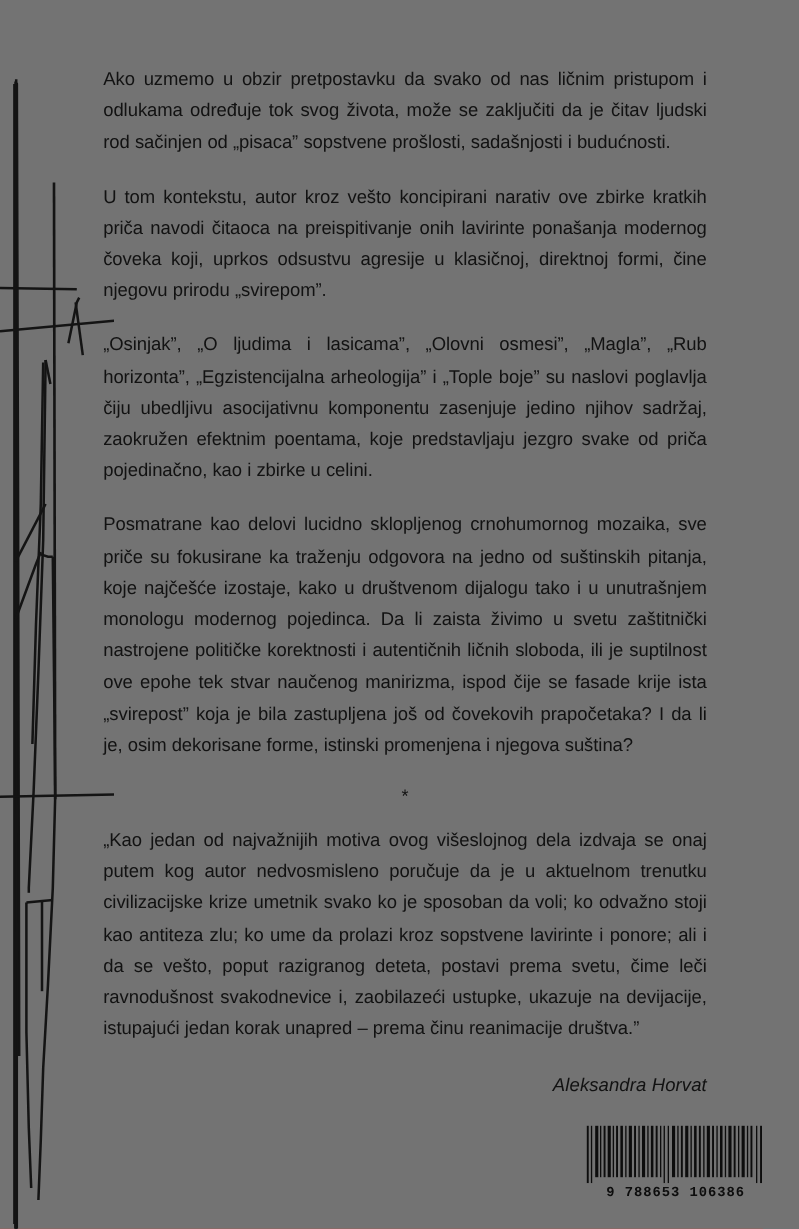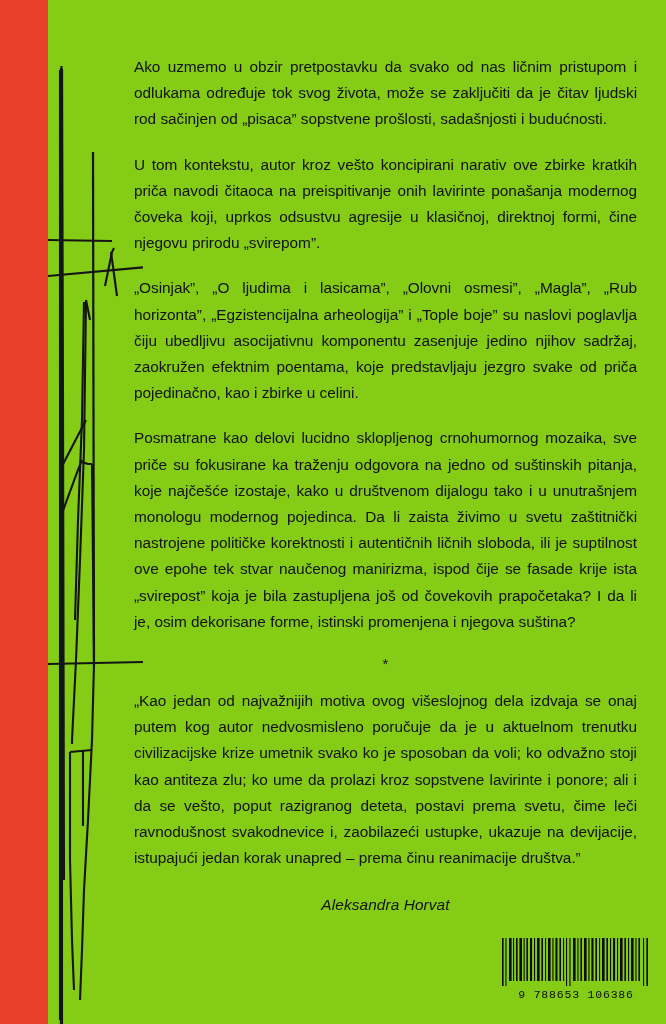--- a/index.html
+++ b/index.html
@@ -11,22 +11,21 @@
     height: 1024px;
     background: #e8402b;
     font-family: "Liberation Sans", sans-serif;
     overflow: hidden;
     position: relative;
   }
 
   #book-back-cover {
     position: absolute;
     inset: 0;
-    background: #84cc16;
-    margin-left: 48px;
+    background: #737373;
   }
 
   
   #cover-line-art {
     position: absolute;
     left: 0;
     top: 0;
     width: 95px;
     height: 1024px;
     pointer-events: none;
@@ -60,34 +59,35 @@
     line-height: 20px;
     height: 20px;
   }
 
   #quote-block {
     margin-top: 0;
   }
 
   #attribution {
     margin-top: 22px;
-    text-align: center;
+    text-align: right;
     font-style: italic;
     font-size: 15.4px;
     line-height: 24px;
     color: #121212;
     letter-spacing: 0.1px;
   }
 
   
   #barcode-block {
     position: absolute;
-    left: 452px;
+    left: 487px;
     top: 938px;
     width: 152px;
+    font-weight: bold;
   }
   #barcode-bars {
     display: block;
     width: 152px;
     height: 48px;
   }
   #barcode-number {
     display: block;
     margin-top: 2px;
     width: 152px;

